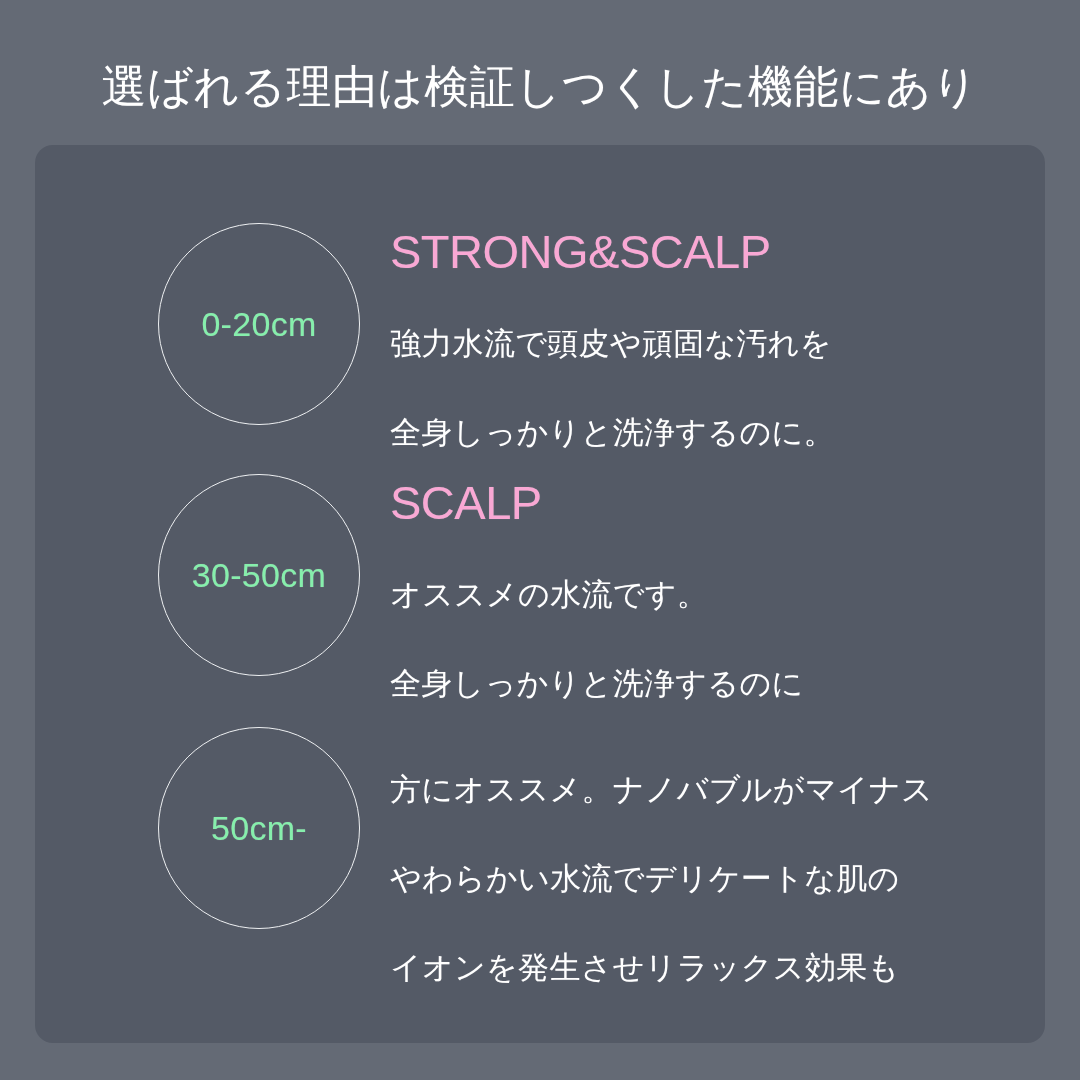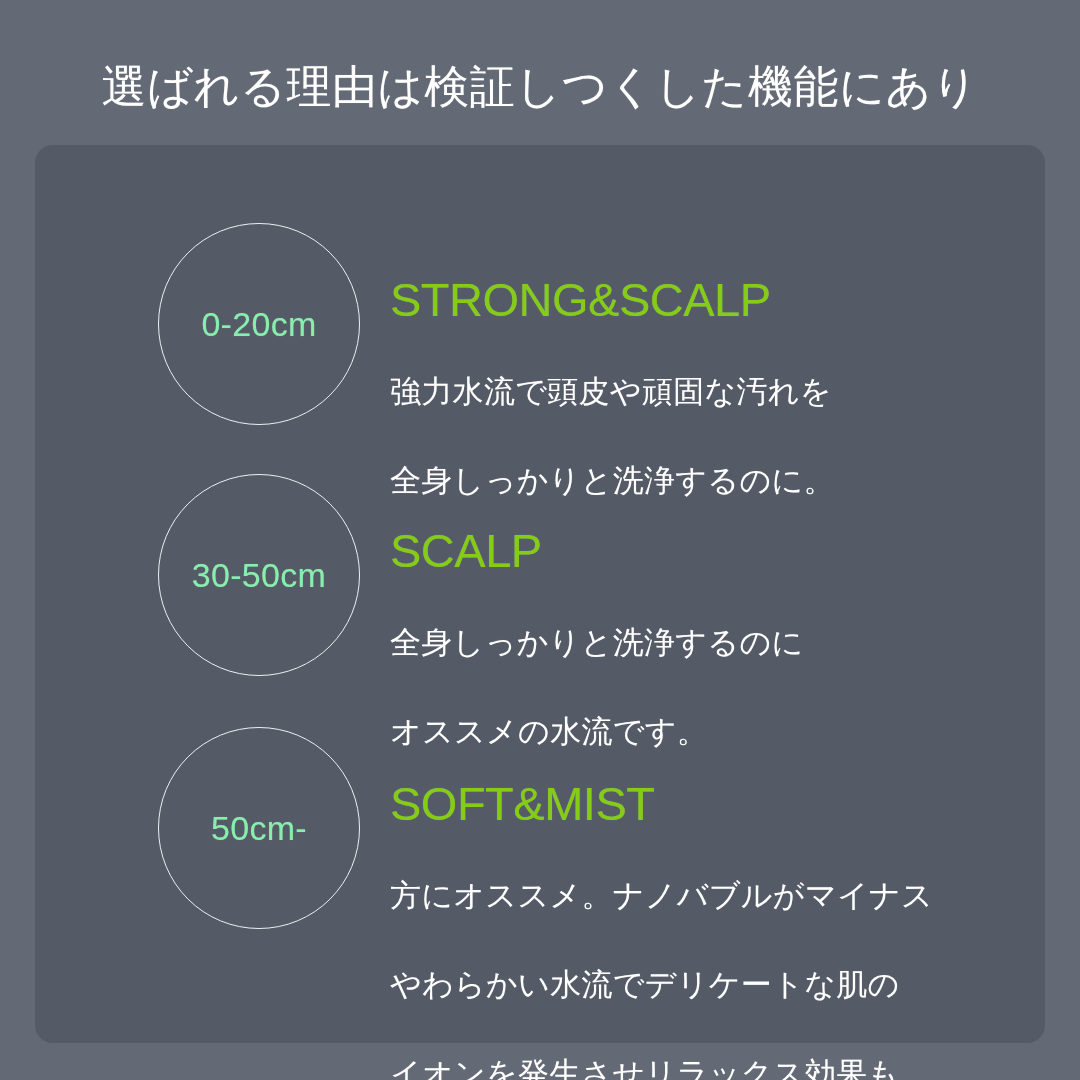--- a/index.html
+++ b/index.html
@@ -67,28 +67,27 @@
     white-space:nowrap;
     text-shadow:0 0 1px rgba(255,255,255,0.3);
   }
 
   .content {
     position:absolute;
     left:355px; top:0;
     width:620px;
   }
   .heading {
-    color:#84cc16;
+    color:#f9a8d4;
     font-size:47px;
     line-height:58px;
     letter-spacing:-0.5px;
     font-weight:400;
     white-space:nowrap;
     text-shadow:0 0 1px rgba(255,255,255,0.3);
-    margin-top:48px;
   }
   .body-lines {
     margin-top:7px;
   }
   .body-line {
     color:#ffffff;
     font-size:31px;
     line-height:52px;
     letter-spacing:0.3px;
     font-weight:400;
@@ -120,32 +119,31 @@
         </div>
       </div>
 
       <div class="row row-2">
         <div class="badge">
           <span class="badge-label">30-50cm</span>
         </div>
         <div class="content">
           <div class="heading">SCALP</div>
           <div class="body-lines">
+            <div class="body-line">オススメの水流です。</div>
             <div class="body-line">全身しっかりと洗浄するのに</div>
-            <div class="body-line">オススメの水流です。</div>
           </div>
         </div>
       </div>
 
       <div class="row row-3">
         <div class="badge">
           <span class="badge-label">50cm-</span>
         </div>
         <div class="content">
-          <div class="heading">SOFT&amp;MIST</div>
           <div class="body-lines">
             <div class="body-line">方にオススメ。ナノバブルがマイナス</div>
             <div class="body-line">やわらかい水流でデリケートな肌の</div>
             <div class="body-line">イオンを発生させリラックス効果も</div>
           </div>
         </div>
       </div>
 
     </div>
   </div>

